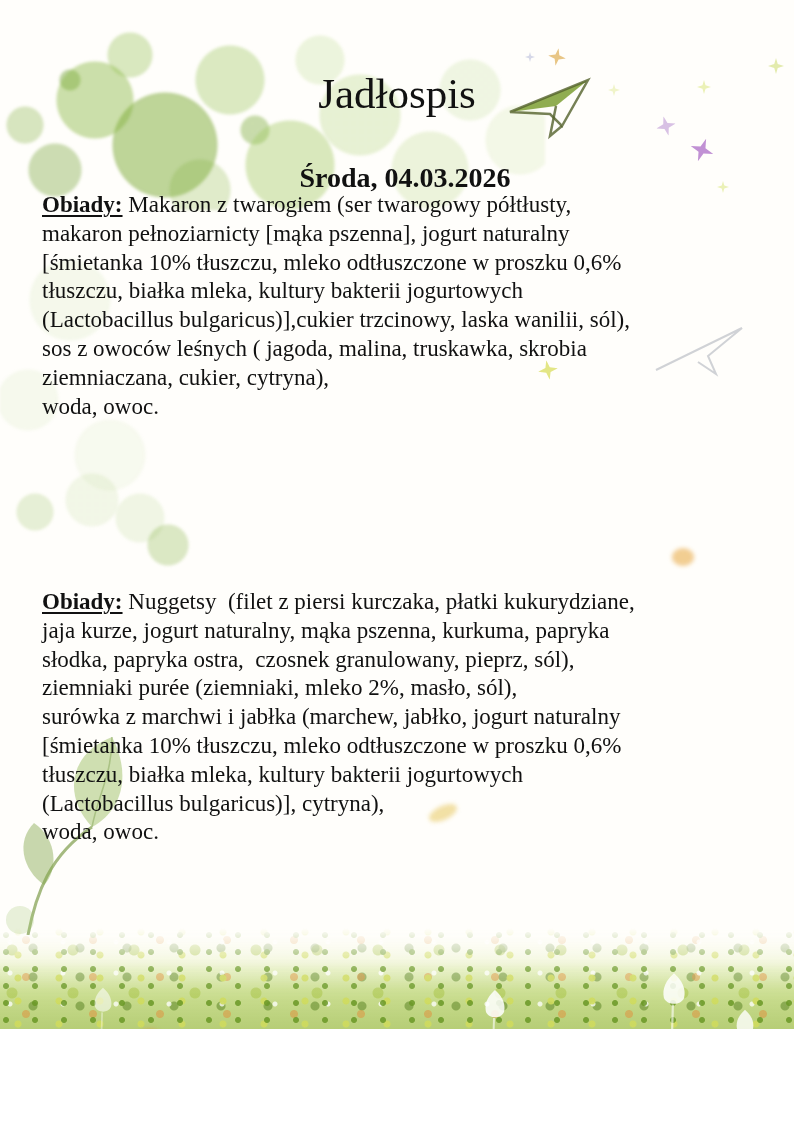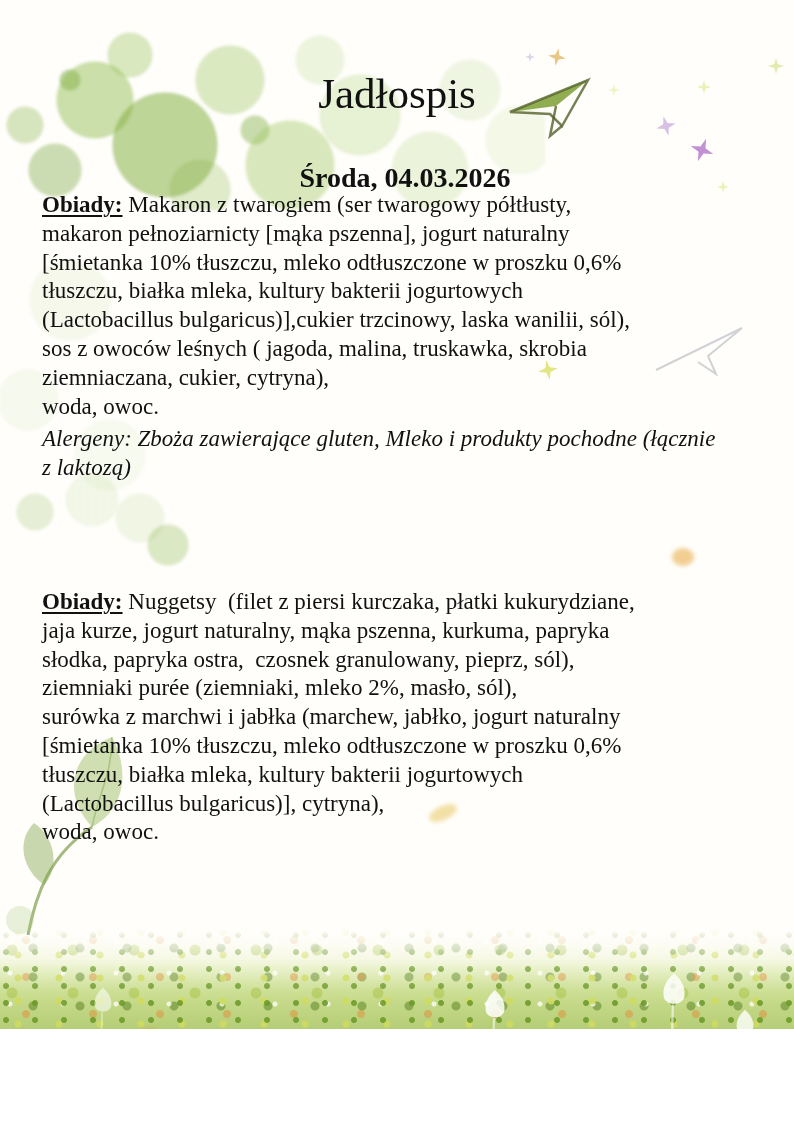--- a/index.html
+++ b/index.html
@@ -143,22 +143,20 @@
 
   <h2 class="txt day-h h1">Środa, 04.03.2026</h2>
   <p class="txt para m1"><span class="meal-label">Obiady:</span><span class="meal-text"> Makaron z twarogiem (ser twarogowy półtłusty,
 makaron pełnoziarnicty [mąka pszenna], jogurt naturalny
 [śmietanka 10% tłuszczu, mleko odtłuszczone w proszku 0,6%
 tłuszczu, białka mleka, kultury bakterii jogurtowych
 (Lactobacillus bulgaricus)],cukier trzcinowy, laska wanilii, sól),
 sos z owoców leśnych ( jagoda, malina, truskawka, skrobia
 ziemniaczana, cukier, cytryna),
 woda, owoc.</span></p>
-  <p class="txt para allerg a1">Alergeny: Zboża zawierające gluten, Mleko i produkty pochodne (łącznie
-z laktozą)</p>
 
   <p class="txt para m2"><span class="meal-label">Obiady:</span><span class="meal-text"> Nuggetsy  (filet z piersi kurczaka, płatki kukurydziane,
 jaja kurze, jogurt naturalny, mąka pszenna, kurkuma, papryka
 słodka, papryka ostra,  czosnek granulowany, pieprz, sól),
 ziemniaki purée (ziemniaki, mleko 2%, masło, sól),
 surówka z marchwi i jabłka (marchew, jabłko, jogurt naturalny
 [śmietanka 10% tłuszczu, mleko odtłuszczone w proszku 0,6%
 tłuszczu, białka mleka, kultury bakterii jogurtowych
 (Lactobacillus bulgaricus)], cytryna),
 woda, owoc.</span></p>

